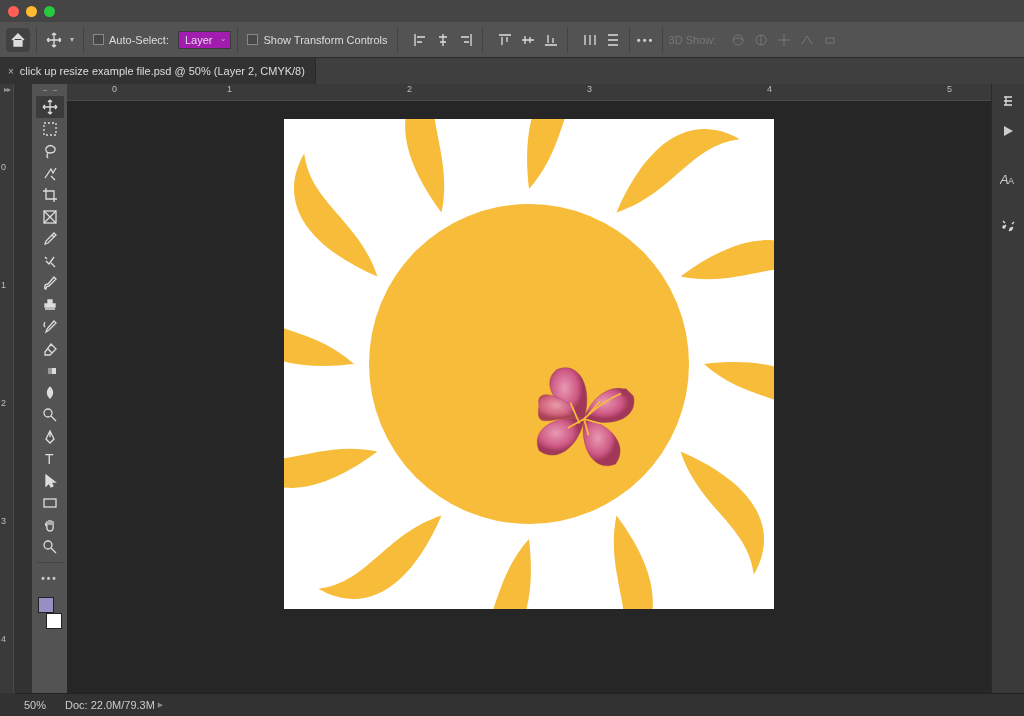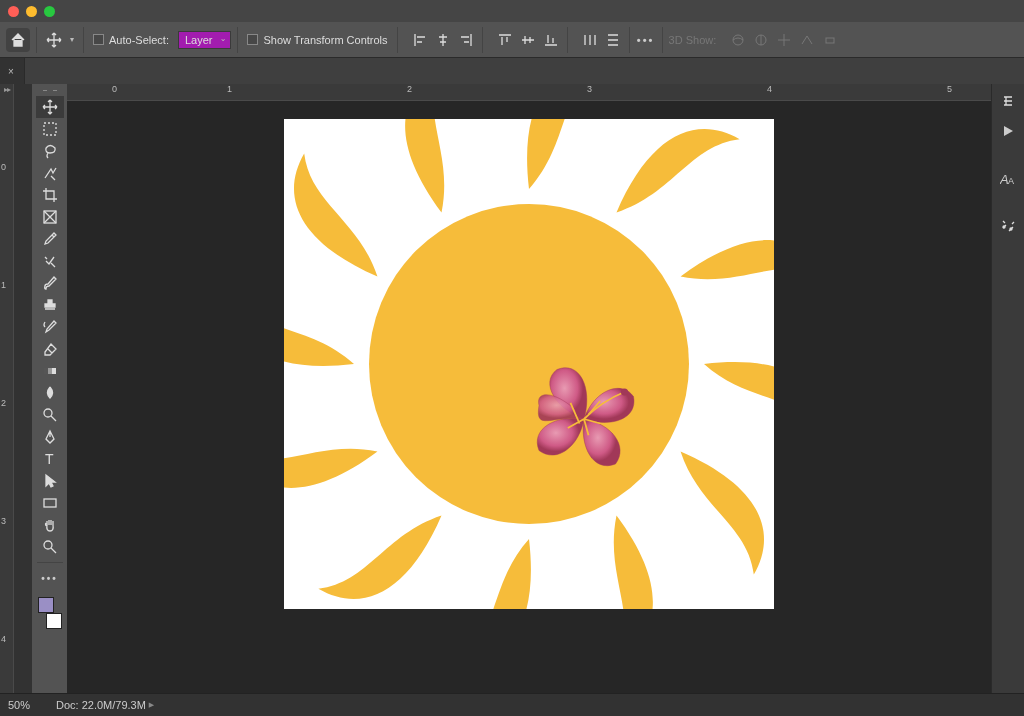--- a/index.html
+++ b/index.html
@@ -52,21 +52,21 @@
 .center { flex: 1; display: flex; flex-direction: column; }
 .top-ruler { height: 17px; background: #3a3a3a; border-bottom: 1px solid #4a4a4a; position: relative; overflow:hidden; }
 .top-ruler .num { position: absolute; top: 0px; font-size: 9px; color: #bbb; }
 .canvas-area { flex: 1; background: #262626; display: flex; align-items: flex-start; justify-content: center; padding-top: 18px; overflow:hidden; }
 .canvas { width: 490px; height: 490px; background: #fff; position: relative; overflow: hidden; }
 
 .right { width: 33px; background: #3a3a3a; display: flex; flex-direction: column; align-items: center; padding-top: 4px; gap: 4px; border-left: 1px solid #2a2a2a; }
 .rp-btn { width: 26px; height: 26px; display: flex; align-items: center; justify-content: center; }
 
 
-.statusbar { height: 23px; background: #323232; border-top: 1px solid #222; display: flex; padding: 0 8px; gap: 26px; color: #ccc; font-size: 11px; }
+.statusbar { height: 23px; background: #323232; border-top: 1px solid #222; display: flex; padding: 0 8px; gap: 19px; color: #ccc; font-size: 11px; margin-left: 16px; }
 .status-item { display: flex; align-items: center; gap: 3px; }
 .chev { font-size: 7px; color: #888; }
 .minidots { position: absolute; left: 4px; top: 1px; font-size: 8px; color:#999; letter-spacing:-1px;}
 
 </style>
 </head>
 <body>
 
 <div class="titlebar">
   <div class="traffic">
@@ -185,20 +185,21 @@
         <svg width="14" height="14" style="stroke:#777;fill:none;">
           <rect x="3" y="5" width="8" height="5"></rect>
         </svg>
       </div>
   </div>
 </div>
 
 <div class="tabbar">
   <div class="tab">
     <span class="close">×</span>
+    <span>click up resize example file.psd @ 50% (Layer 2, CMYK/8)</span>
   </div>
 </div>
 
 <div class="workspace">
 
   <div class="left-ruler" style="width:14px; position:relative;">
     <span class="minidots">▸▸</span>
     <span class="num" style="top:78px;">0</span>
     <span class="num" style="top:196px;">1</span>
     <span class="num" style="top:314px;">2</span>

